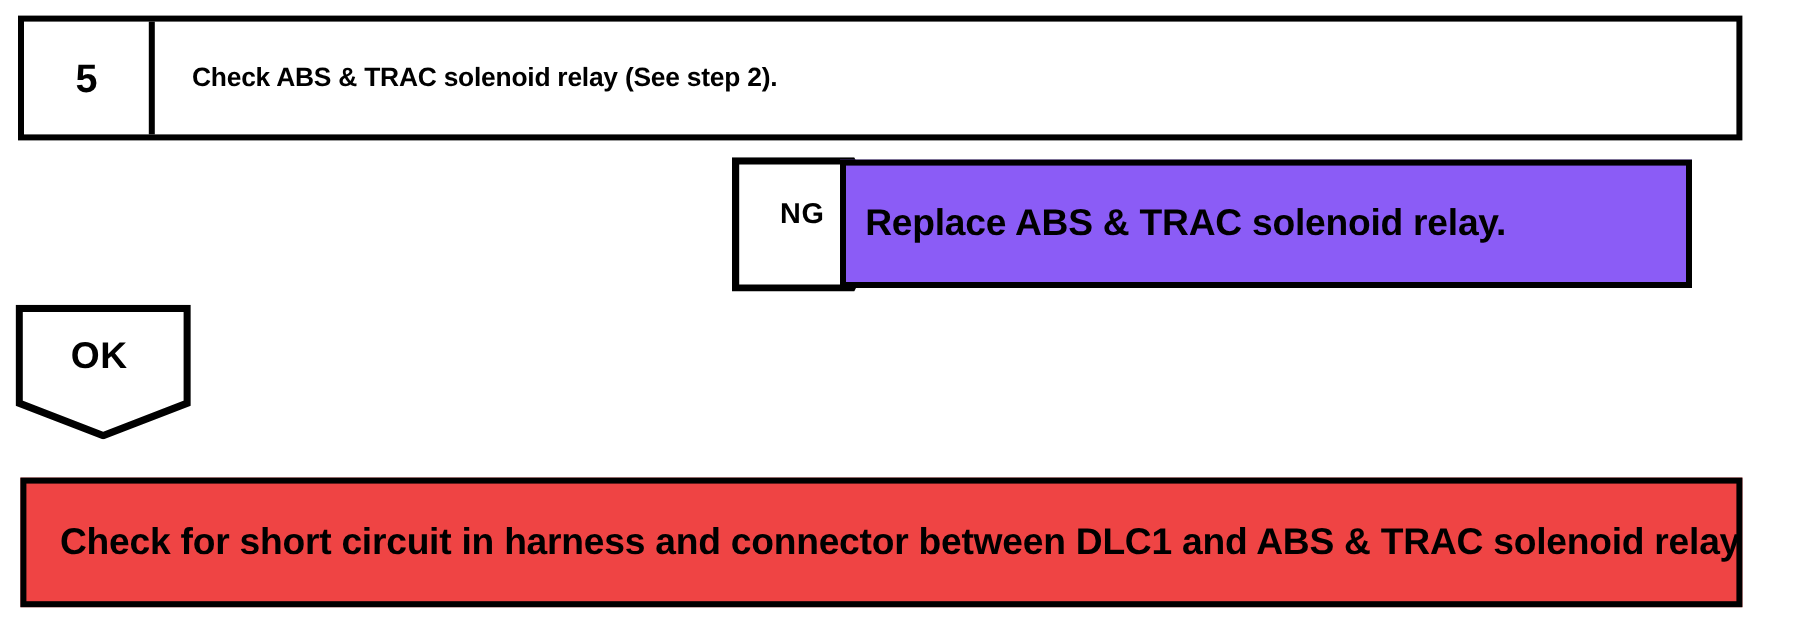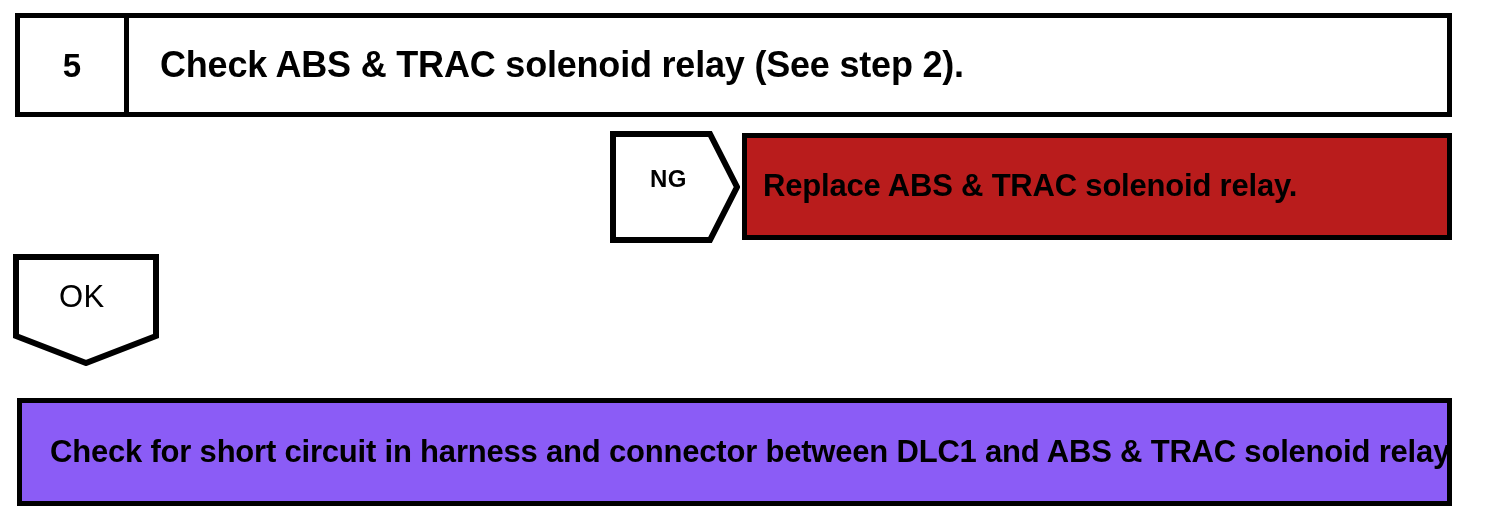--- a/index.html
+++ b/index.html
@@ -53,21 +53,21 @@
     left: 114px;
     top: 0;
     right: 0;
     height: 100%;
     display: flex;
     align-items: center;
     padding-left: 26px;
     box-sizing: border-box;
   }
   .step-text {
-    font-size: 36px;
+    font-size: 22px;
     font-weight: bold;
     color: #000000;
     line-height: 1.1;
     letter-spacing: -0.2px;
     white-space: nowrap;
   }
 
   
   .ng-arrow {
     position: absolute;
@@ -84,27 +84,27 @@
     font-size: 24px;
     font-weight: bold;
     color: #000000;
     line-height: 1;
     letter-spacing: 0.5px;
   }
 
   
   .result-box {
     position: absolute;
-    left: 742px;
+    left: 700px;
     top: 133px;
     width: 710px;   
     height: 107px;  
     box-sizing: border-box;
     border: 5px solid #000000;
-    background: #b91c1c;
+    background: #8b5cf6;
     display: flex;
     align-items: center;
     padding-left: 16px;
   }
   .result-text {
     font-size: 31px;
     font-weight: bold;
     color: #000000;
     line-height: 1.1;
     letter-spacing: -0.2px;
@@ -118,36 +118,36 @@
     top: 254px;
     width: 146px;
     height: 112px;
   }
   .ok-arrow svg { display: block; }
   .ok-label {
     position: absolute;
     left: 59px;
     top: 281px;
     font-size: 31px;
-    font-weight: normal;
+    font-weight: bold;
     color: #000000;
     line-height: 1;
     letter-spacing: 0.5px;
   }
 
   
   .bottom-box {
     position: absolute;
     left: 17px;
     top: 398px;
     width: 1435px;  
     height: 108px;  
     box-sizing: border-box;
     border: 5px solid #000000;
-    background: #8b5cf6;
+    background: #ef4444;
     display: flex;
     align-items: center;
     padding-left: 28px;
   }
   .bottom-text {
     font-size: 31px;
     font-weight: bold;
     color: #000000;
     line-height: 1.1;
     letter-spacing: -0.2px;

